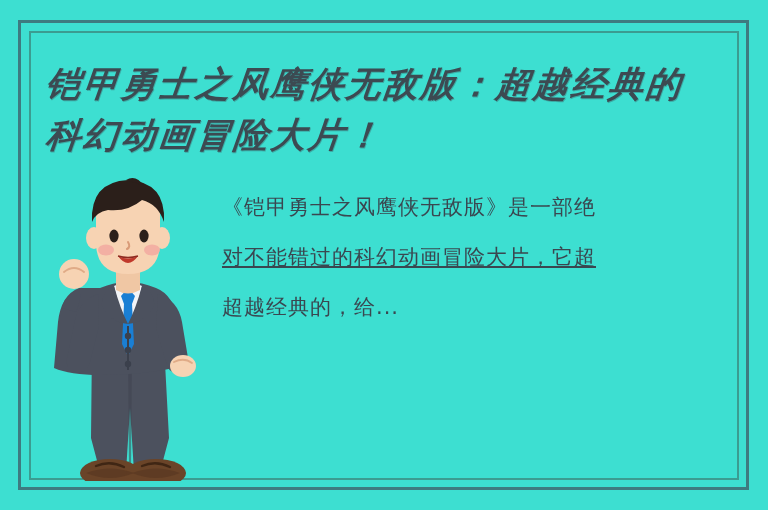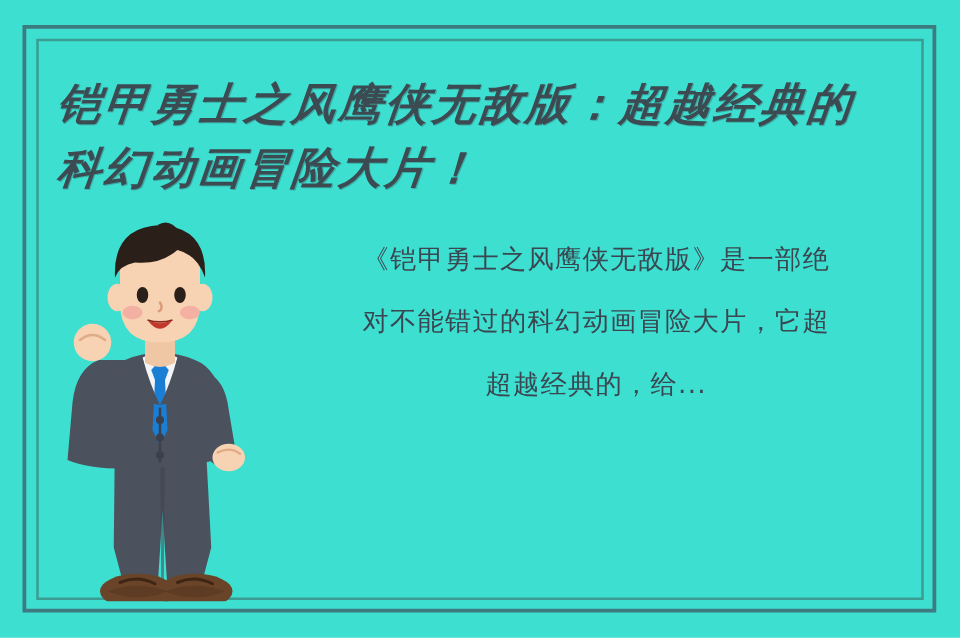--- a/index.html
+++ b/index.html
@@ -63,31 +63,30 @@
     transform-origin: left center;
     text-shadow: 1px 1px 0 rgba(60,74,82,0.35);
   }
 
   
   .desc-block {
     position: absolute;
     left: 222px;
     top: 182px;
     width: 510px;
-    text-align: center;
   }
   .desc-line {
     font-family: "DejaVu Sans", "Liberation Sans", sans-serif;
     font-size: 21px;
     line-height: 50px;
     letter-spacing: 1px;
     color: #3a4750;
     white-space: nowrap;
   }
-  .desc-line.l2 { padding-left: 0px; }
+  .desc-line.l2 { padding-left: 0px; text-decoration: underline; }
   .desc-line.l3 { padding-left: 0px; }
 
   
   .character {
     position: absolute;
     left: 48px;
     top: 176px;
     width: 160px;
     height: 305px;
   }

